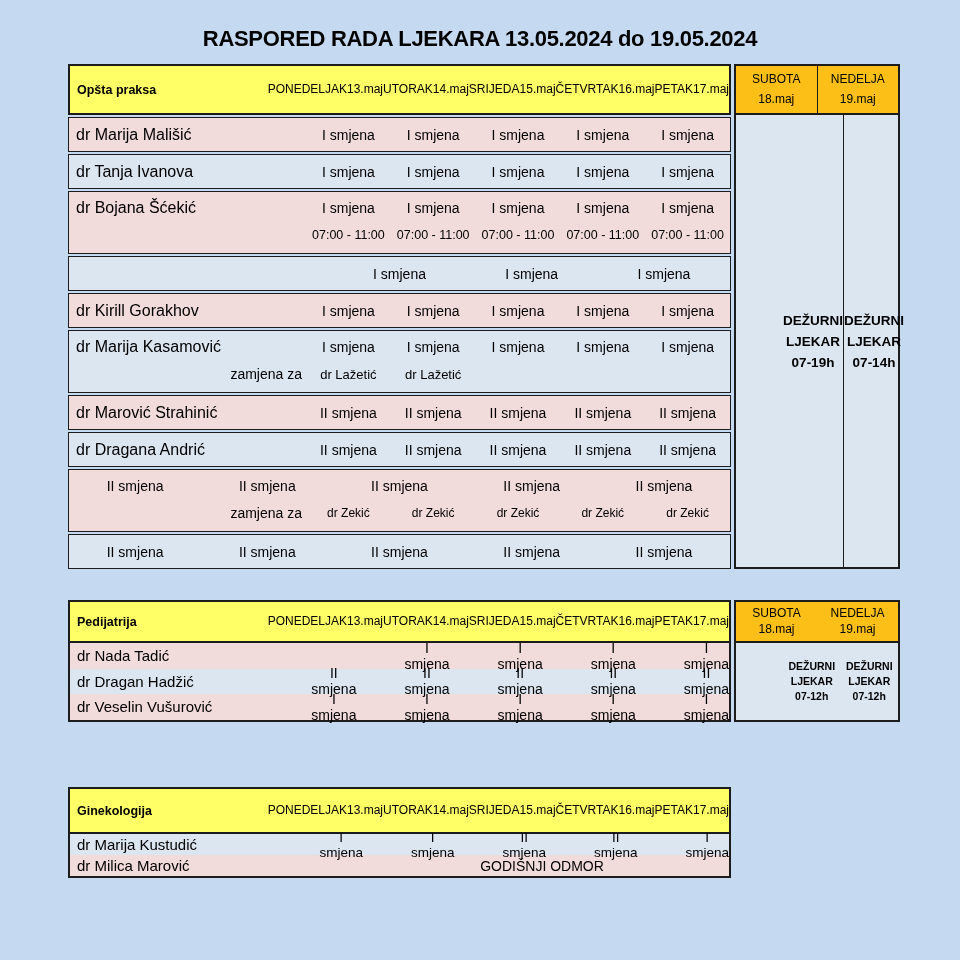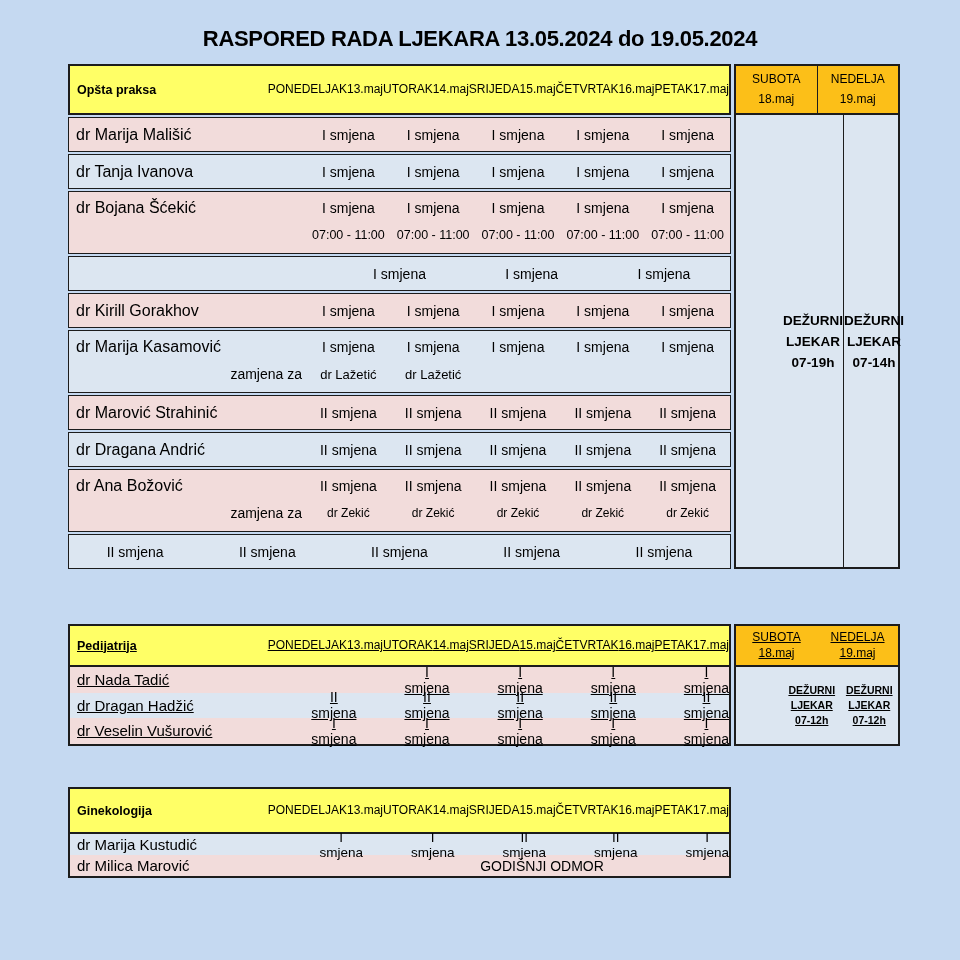--- a/index.html
+++ b/index.html
@@ -10,21 +10,21 @@
   body{
     width:960px;height:960px;background:var(--bg);
     font-family:"Liberation Sans",sans-serif;color:#000;
     position:relative;overflow:hidden;
   }
   .title{
     position:absolute;top:26px;left:0;width:960px;text-align:center;
     font-size:22px;font-weight:700;letter-spacing:-0.3px;
   }
   .tbl{position:absolute;left:68px;display:flex;align-items:flex-start;gap:3px;}
-  #t1{top:64px;} #t2{top:624px;text-decoration:underline;} #t3{top:787px;}
+  #t1{top:64px;} #t2{top:600px;} #t3{top:787px;}
   .main{width:663px;box-sizing:border-box;}
   .mhead{
     box-sizing:border-box;border:2px solid var(--line);background:var(--yellow);
     display:flex;align-items:stretch;
   }
   #t1 .mhead{height:51px;} #t2 .mhead{height:43px;} #t3 .mhead{height:47px;}
   .sec{
     width:237px;box-sizing:border-box;padding-left:7px;display:flex;
     align-items:center;font-weight:700;font-size:12.5px;
   }
@@ -206,21 +206,20 @@
         <div class="cell">II smjena</div>
         <div class="cell">II smjena</div>
         <div class="cell">II smjena</div>
         <div class="cell">II smjena</div>
         <div class="cell">II smjena</div>
       </div>
     </div>
 
     <div class="t1row double pink">
       <div class="line">
-        <div class="name">dr Ana Božović</div>
         <div class="cell">II smjena</div>
         <div class="cell">II smjena</div>
         <div class="cell">II smjena</div>
         <div class="cell">II smjena</div>
         <div class="cell">II smjena</div>
       </div>
       <div class="line">
         <div class="sublabel">zamjena za</div>
         <div class="subcell small">dr Zekić</div>
         <div class="subcell small">dr Zekić</div>

